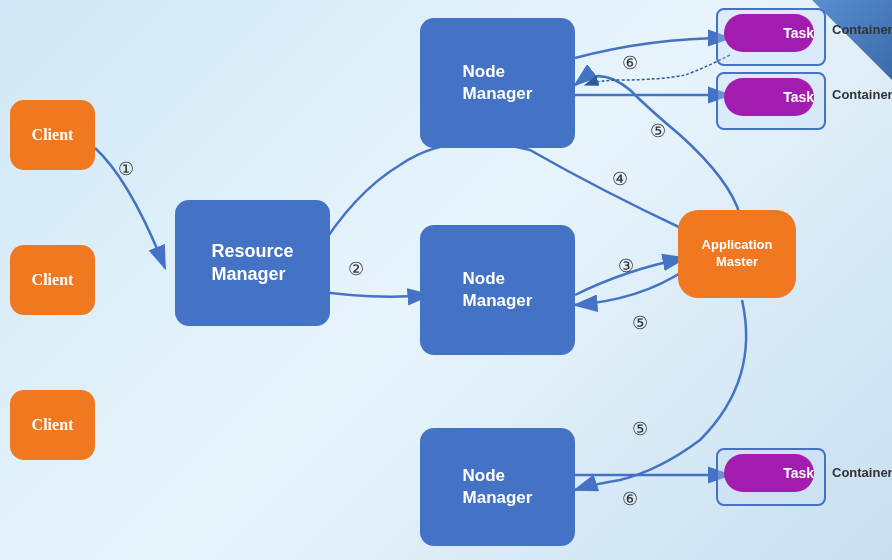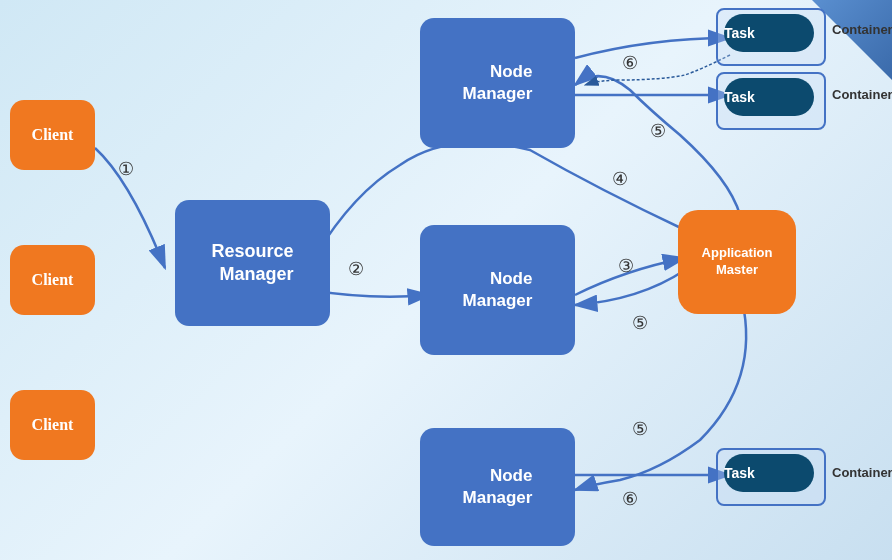--- a/index.html
+++ b/index.html
@@ -22,21 +22,21 @@
     .blue-box {
       position: absolute;
       background: #4472C4;
       border-radius: 14px;
       display: flex;
       align-items: center;
       justify-content: center;
       color: white;
       font-weight: bold;
       font-size: 16px;
-      text-align: right;
+      text-align: left;
       line-height: 1.3;
     }
 
     
     .orange-box {
       position: absolute;
       background: #F07820;
       border-radius: 14px;
       display: flex;
       align-items: center;
@@ -59,25 +59,25 @@
       color: white;
       font-weight: bold;
       font-size: 13px;
       text-align: center;
       line-height: 1.3;
     }
 
     
     .task-ellipse {
       position: absolute;
-      background: #0c4a6e;
+      background: #a21caf;
       border-radius: 20px;
       display: flex;
       align-items: center;
-      justify-content: flex-start;
+      justify-content: flex-end;
       color: white;
       font-weight: bold;
       font-size: 13px;
       text-align: center;
     }
 
     
     .container-box {
       position: absolute;
       border: 2px solid #4472C4;
@@ -182,21 +182,21 @@
   </div>
 
   <div class="blue-box" style="left:420px; top:225px; width:155px; height:130px; font-size:17px;">
     <span>Node<br>Manager</span>
   </div>
 
   <div class="blue-box" style="left:420px; top:428px; width:155px; height:118px; font-size:17px;">
     <span>Node<br>Manager</span>
   </div>
 
-  <div class="orange-ellipse" style="left:678px; top:210px; width:118px; height:104px;">
+  <div class="orange-ellipse" style="left:678px; top:210px; width:118px; height:88px;">
     <span>Application<br>Master</span>
   </div>
 
   <div class="container-box" style="left:716px; top:8px; width:110px; height:58px;">
   </div>
 
   <div class="task-ellipse" style="left:724px; top:14px; width:90px; height:38px; font-size:14px;">
     <span>Task</span>
   </div>
   <div class="container-label" style="left:832px; top:22px;">Container</div>

